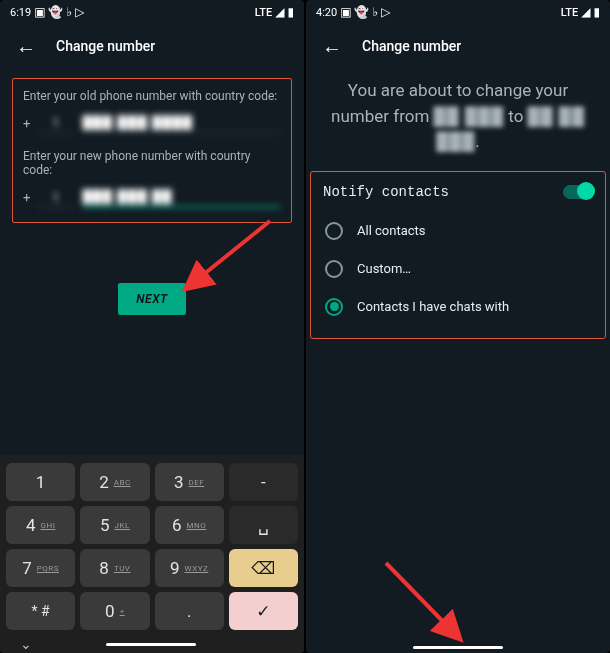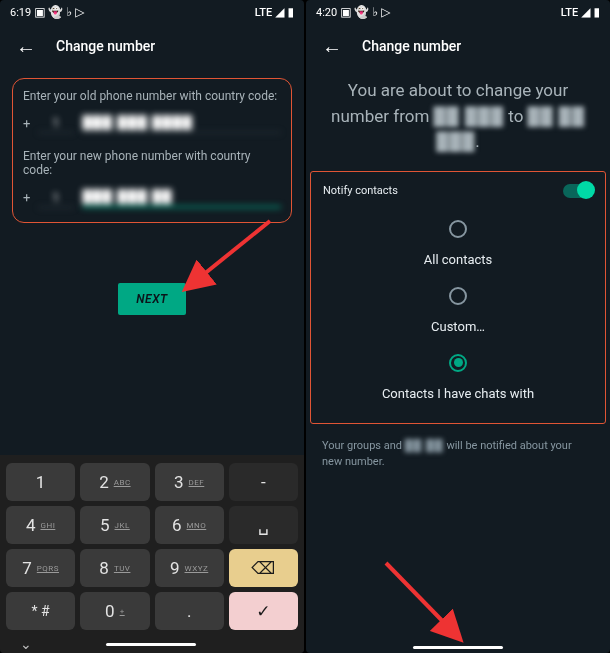--- a/index.html
+++ b/index.html
@@ -9,21 +9,21 @@
 .status-bar { height: 24px; display: flex; align-items: center; justify-content: space-between; padding: 0 10px; font-size: 11px; color: #fff; }
 .status-left { display: flex; align-items: center; gap: 3px; }
 .status-right { display: flex; align-items: center; gap: 3px; font-weight: 500; }
 .status-icon { display: inline-flex; font-size: 12px; }
 
 .header { display: flex; align-items: center; gap: 20px; padding: 10px 16px; }
 .back-arrow { color: #fff; font-size: 20px; cursor: pointer; }
 .page-title { color: #fff; font-size: 14px; font-weight: 500; }
 
 .content { flex: 1; padding: 10px 12px; position: relative; }
-.highlight-box { border: 1px solid #e05535; border-radius: 12px; padding: 10px 10px 14px 10px; }
+.highlight-box { border: 1px solid #e05535; border-radius: 2px; padding: 10px 10px 14px 10px; }
 .field-label { color: #a8b3b9; font-size: 12px; margin-bottom: 10px; }
 .input-row { display: flex; align-items: center; gap: 8px; margin-bottom: 16px; }
 .plus { color: #a8b3b9; font-size: 13px; }
 .cc-input { width: 36px; border: none; border-bottom: 1px solid #374248; background: transparent; color: #fff; font-size: 13px; padding: 2px 0; text-align: center; }
 .num-input { flex: 1; border: none; border-bottom: 1px solid #374248; background: transparent; color: #fff; font-size: 13px; padding: 2px 0; }
 .num-input.accent { border-bottom-color: #00a884; border-bottom-width: 2px; }
 .blurred { filter: blur(3px); letter-spacing: 1px; }
 
 .next-btn-wrap { text-align: center; margin-top: 60px; position: relative; }
 .next-btn, .done-btn { background: #00a884; color: #0b141a; border: none; padding: 9px 18px; font-size: 12px; font-weight: 600; border-radius: 2px; cursor: pointer; letter-spacing: 0.5px; font-style: italic; }
@@ -41,24 +41,24 @@
 .nav-handle-row { display: flex; justify-content: space-between; align-items: center; padding: 6px 14px 2px 14px; }
 .chevron-down { color: #bbb; font-size: 14px; }
 .nav-handle { width: 90px; height: 3px; background: #fff; border-radius: 2px; margin: 0 auto; }
 .nav-handle-placeholder { width: 14px; }
 
 .info-text { color: #a8b3b9; font-size: 17px; text-align: center; margin: 10px 18px 16px 18px; line-height: 1.5; }
 .inline-blur { filter: blur(2.4px); letter-spacing: 1px; }
 
 .notify-box { border: 1px solid #e05535; border-radius: 3px; padding: 12px 12px; margin: 0 4px; }
 .notify-header { display: flex; justify-content: space-between; align-items: center; margin-bottom: 12px; }
-.notify-label { color: #e7edf1; font-size: 11px; }
+.notify-label { color: #e7edf1; font-size: 14px; font-family: Liberation Mono, monospace; }
 .toggle { width: 30px; height: 14px; background: #09665a; border-radius: 8px; position: relative; cursor: pointer; }
 .toggle::after { content: ""; position: absolute; right: -2px; top: -3px; width: 18px; height: 18px; background: #00d9a6; border-radius: 50%; }
-.radio-item { display: flex; align-items: center; gap: 14px; padding: 10px 2px; cursor: pointer; flex-direction: column; }
+.radio-item { display: flex; align-items: center; gap: 14px; padding: 10px 2px; cursor: pointer; }
 .radio { width: 18px; height: 18px; border: 2px solid #8696a0; border-radius: 50%; display: flex; align-items: center; justify-content: center; }
 .radio.selected { border-color: #00a884; }
 .radio-dot { width: 9px; height: 9px; background: #00a884; border-radius: 50%; }
 .radio-label { color: #e7edf1; font-size: 13px; }
 
 .groups-text { color: #8696a0; font-size: 11px; margin: 14px 16px; line-height: 1.5; }
 
 .done-wrap { position: absolute; bottom: 20px; left: 0; right: 0; text-align: center; }
 .done-nav-handle { position: absolute; bottom: 4px; left: 50%; transform: translateX(-50%); width: 90px; height: 3px; background: #fff; border-radius: 2px; }
 </style>
@@ -228,25 +228,20 @@
       <span class="radio-label">Custom…</span>
     </div>
     <div class="radio-item">
       <div class="radio selected">
           <div class="radio-dot"></div>
         </div>
       <span class="radio-label">Contacts I have chats with</span>
     </div>
   </div>
 
-  <div class="groups-text">
-    <span>Your groups and</span>
-    <span class="inline-blur">██ ██</span>
-    <span>will be notified about your new number.</span>
-  </div>
 
   <div class="done-wrap">
     <svg class="arrow-svg" style="left:72px; top:-78px;" width="110" height="100" viewBox="0 0 110 100">
       <defs>
           <marker id="ah2" markerWidth="8" markerHeight="8" refX="6" refY="4" orient="auto">
             <polygon points="0 0, 8 4, 0 8" fill="#e33"></polygon>
           </marker>
         </defs>
       <line x1="8" y1="8" x2="80" y2="82" stroke="#e33" stroke-width="4" marker-end="url(#ah2)"></line>
     </svg>

